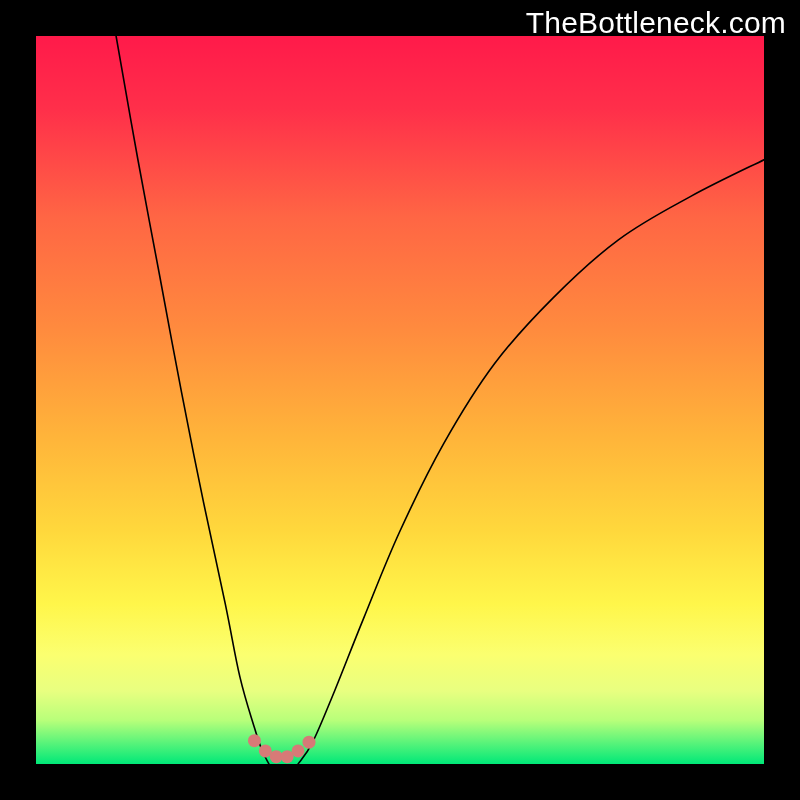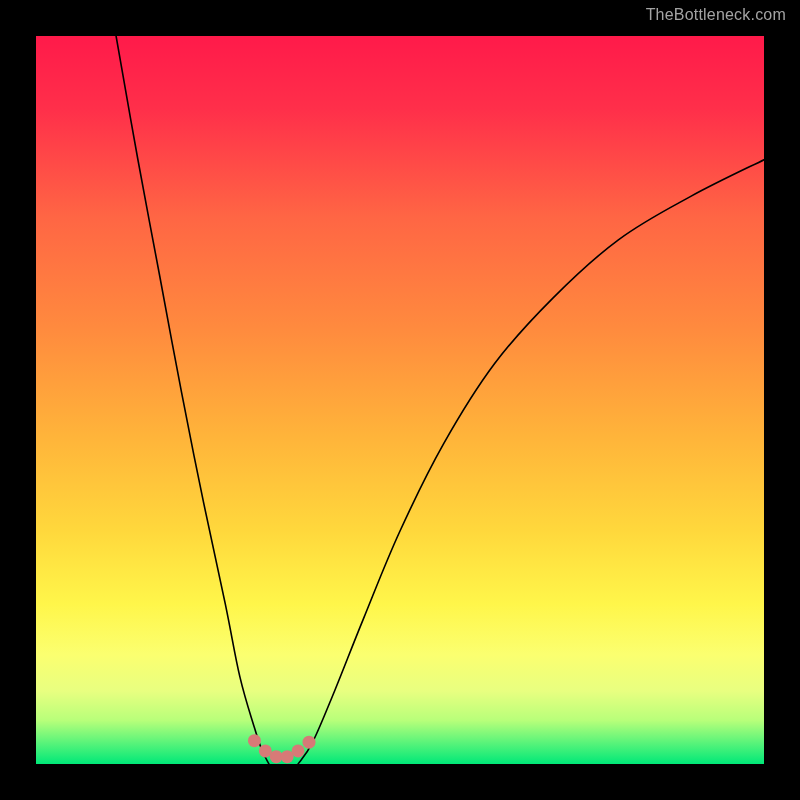--- a/index.html
+++ b/index.html
@@ -8,22 +8,22 @@
     height: 800px;
     background: #000;
     position: relative;
     font-family: Arial, Helvetica, sans-serif;
     overflow: hidden;
   }
   .watermark {
     position: absolute;
     top: 6px;
     right: 14px;
-    color: #a3a3a3;
-    font-size: 16px;
+    color: #ffffff;
+    font-size: 30px;
     font-weight: 400;
     z-index: 20;
     letter-spacing: 0.2px;
   }
   .plot-area {
     position: absolute;
     left: 36px;
     top: 36px;
     width: 728px;
     height: 728px;

